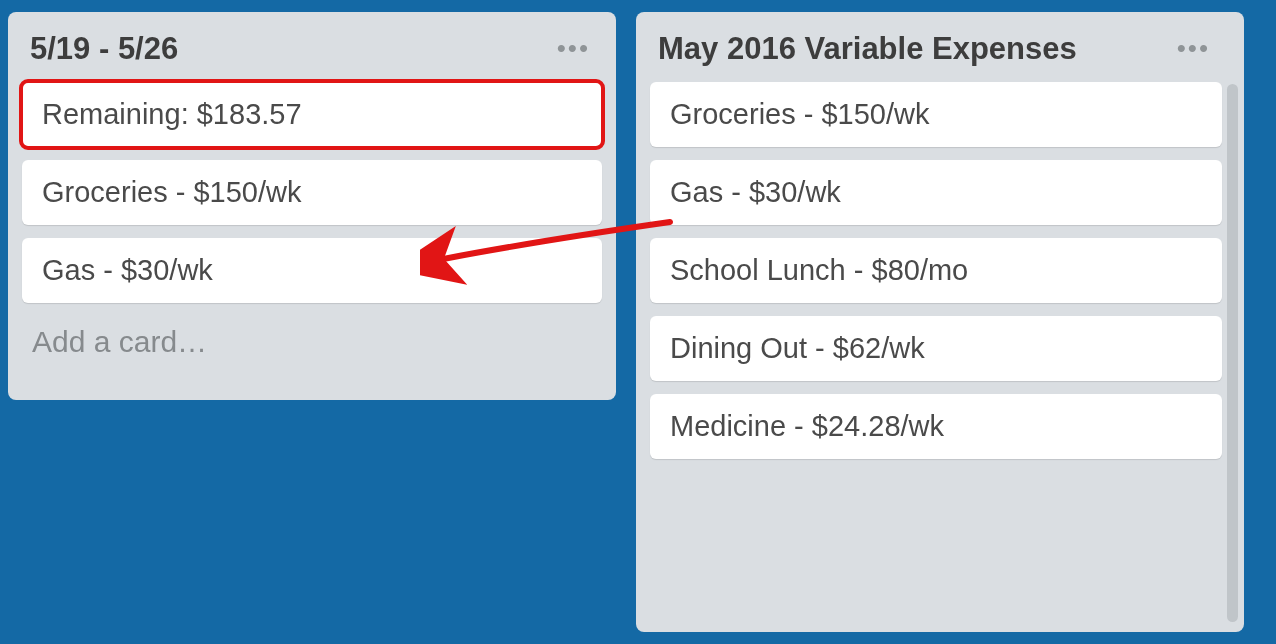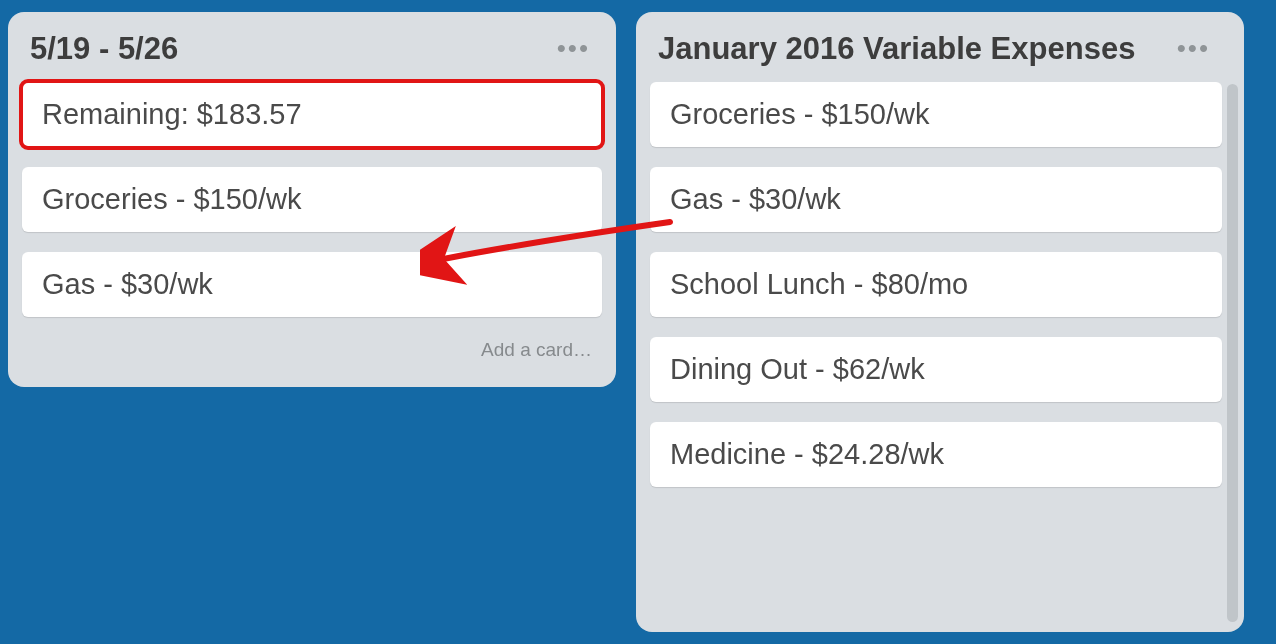--- a/index.html
+++ b/index.html
@@ -17,22 +17,22 @@
       gap: 20px;
       height: 100%;
     }
     .list-wrap {
       width: 608px;
       display: flex;
       flex-direction: column;
     }
     .list {
       background: #dadee2;
-      border-radius: 16px;
-      padding: 14px 14px 8px 14px;
+      border-radius: 8px;
+      padding: 14px 14px 23px 14px;
       display: flex;
       flex-direction: column;
       position: relative;
     }
     .list-header {
       display: flex;
       align-items: center;
       justify-content: space-between;
       padding: 6px 8px 16px 8px;
     }
@@ -46,41 +46,40 @@
       color: #8f9497;
       font-size: 26px;
       letter-spacing: 2px;
       padding: 0 4px;
       cursor: pointer;
       line-height: 0.6;
     }
     .cards {
       display: flex;
       flex-direction: column;
-      gap: 20px;
+      gap: 13px;
     }
     .card {
       background: #ffffff;
       border-radius: 6px;
       padding: 16px 20px;
       font-size: 29px;
       color: #4a4a4a;
       box-shadow: 0 1px 1px rgba(0,0,0,0.12);
       cursor: pointer;
     }
     .card.highlight-red {
       outline: 4px solid #e11515;
       outline-offset: -1px;
     }
     .add-card {
       color: #868a8d;
-      font-size: 19px;
+      font-size: 30px;
       padding: 22px 10px 18px 10px;
       cursor: pointer;
-      text-align: right;
     }
     
     .list.right {
       padding-right: 22px;
     }
     .scroll-hint {
       position: absolute;
       top: 72px;
       right: 6px;
       bottom: 10px;
@@ -114,21 +113,21 @@
         <div class="card">Groceries - $150/wk</div>
         <div class="card">Gas - $30/wk</div>
       </div>
       <div class="add-card">Add a card…</div>
     </div>
   </div>
 
   <div class="list-wrap">
     <div class="list right" style="height:100%;">
       <div class="list-header">
-        <div class="list-title">January 2016 Variable Expenses</div>
+        <div class="list-title">May 2016 Variable Expenses</div>
         <div class="list-menu">•••</div>
       </div>
       <div class="cards">
         <div class="card">Groceries - $150/wk</div>
         <div class="card">Gas - $30/wk</div>
         <div class="card">School Lunch - $80/mo</div>
         <div class="card">Dining Out - $62/wk</div>
         <div class="card">Medicine - $24.28/wk</div>
       </div>
       <div class="scroll-hint"></div>

